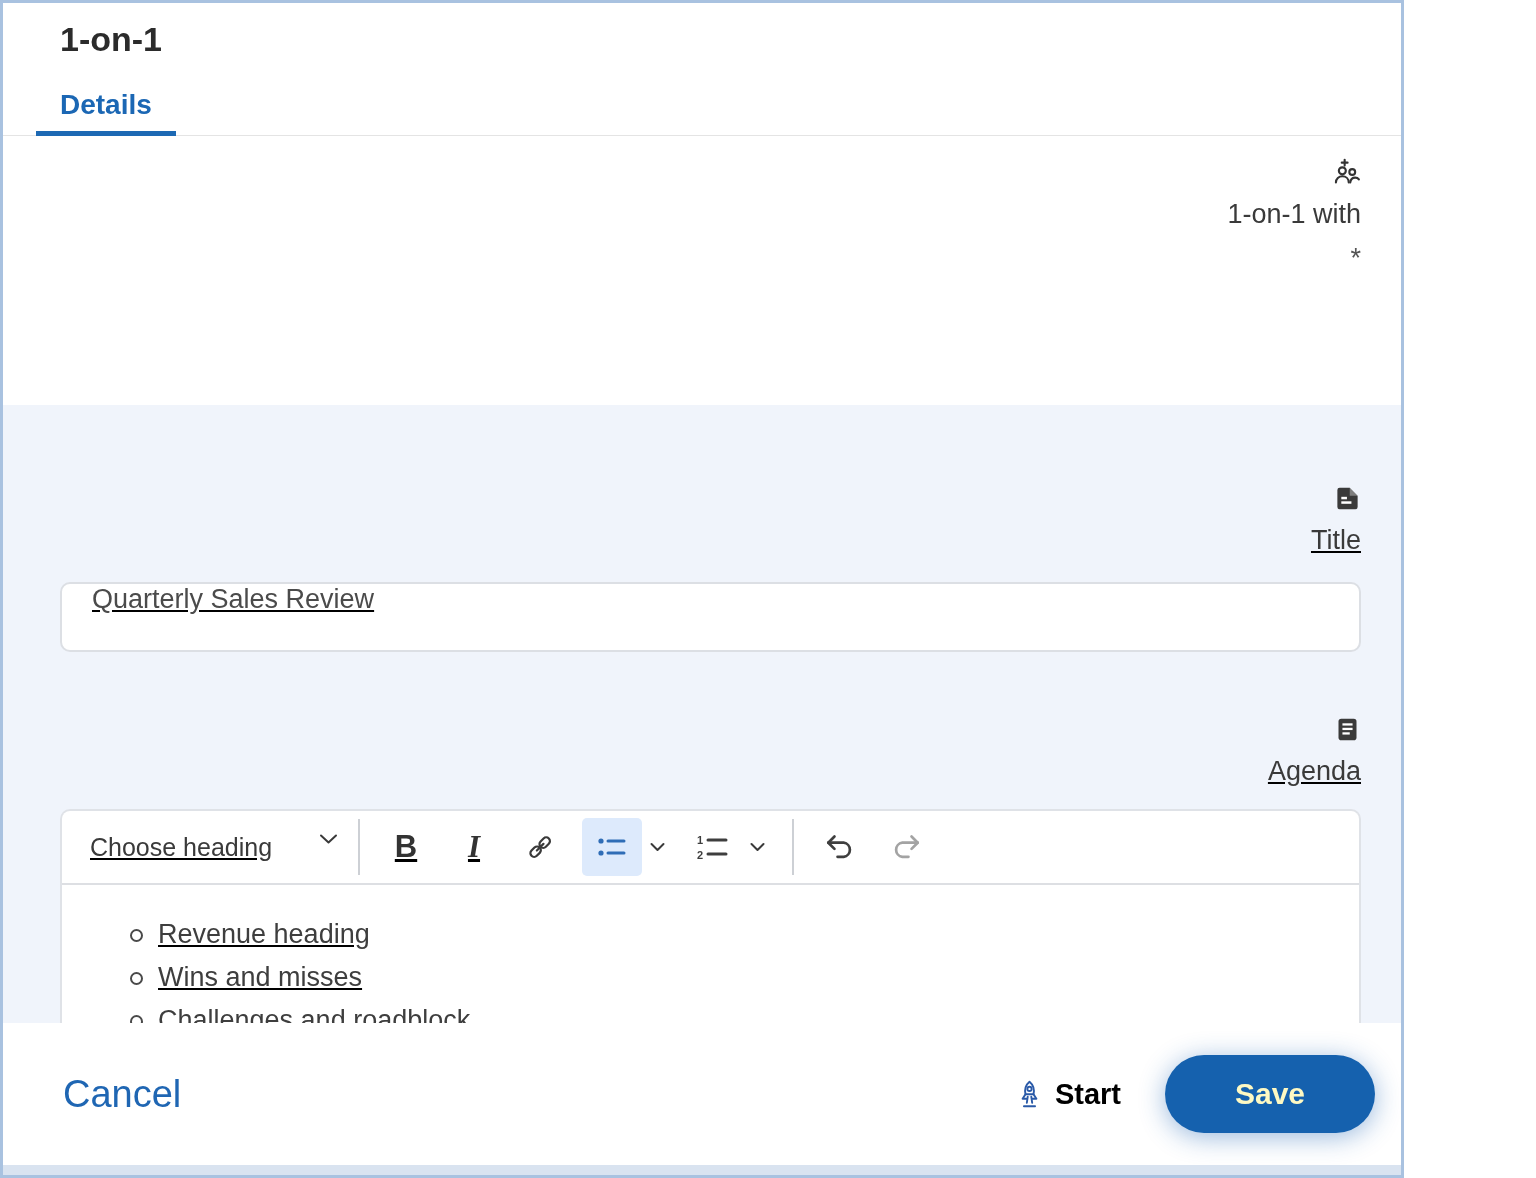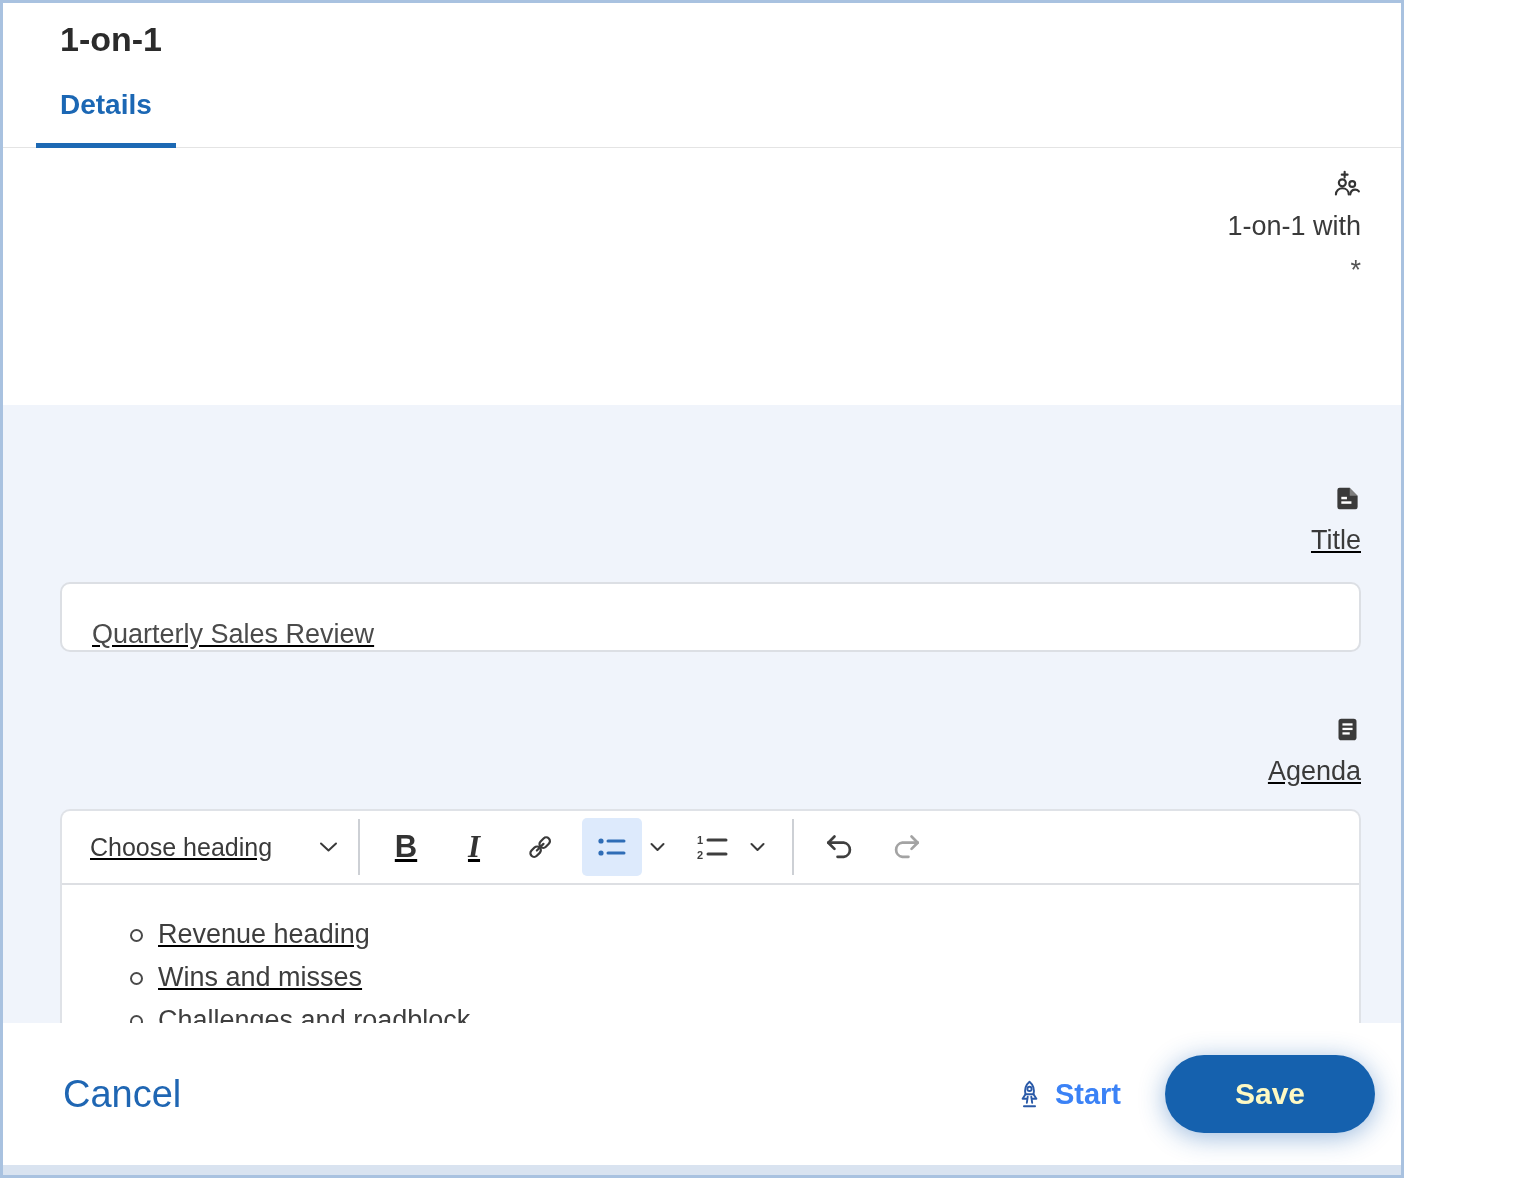--- a/index.html
+++ b/index.html
@@ -19,21 +19,21 @@
 
   .page-title { font-size:34px; font-weight:700; color:#2b2b2b; line-height:44px; margin-top:6px; }
 
   .tab-row {
     margin-top:28px;
     border-bottom:1px solid #e4e4e4;
     padding-left:33px;
   }
   .tab {
     display:inline-block;
-    padding:0 24px 22px 24px;
+    padding:0 24px 10px 24px;
     font-size:28px; font-weight:700; color:#1b67b4;
     border-bottom:5px solid #1d69b4;
     margin-bottom:-1px;
     cursor:pointer;
   }
 
   .field-label {
     display:flex; align-items:flex-end; gap:13px;
     margin-top:22px;
     font-size:27px; color:#3a3a3a;flex-direction:column;
@@ -80,21 +80,21 @@
     padding-top:80px;
     overflow:hidden;
     text-decoration:underline;
   }
   .input-box {
     margin-top:26px;
     height:70px;
     background:#fff;
     border:2px solid #dcdfe4;
     border-radius:10px;
-    display:flex; align-items:flex-end;
+    display:flex; align-items:flex-start;
     padding:0 30px;
     font-size:27px; color:#4b4b4b;
   }
   .agenda-label { margin-top:64px; }
 
   .editor {
     margin-top:22px;
     height:297px;
     background:#fff;
     border:2px solid #dfe2e7;
@@ -104,21 +104,21 @@
     position:relative;
   }
   .toolbar {
     height:74px;
     display:flex; align-items:center;
     padding:0 28px;
     border-bottom:2px solid #dddfe3;
   }
   .heading-select {
     width:248px;
-    display:flex; align-items:center; justify-content:space-between;
+    display:flex; align-items:flex-start; justify-content:space-between;
     font-size:25px; color:#3a3a3a;
     cursor:pointer;
   }
   .tb-divider { width:2px; height:56px; background:#cdd0d5; margin:0 20px; }
   .tb-btn {
     display:flex; align-items:center; justify-content:center;
     width:52px; height:58px;
     border-radius:5px; cursor:pointer;
     color:#333;
   }
@@ -149,21 +149,21 @@
   
   .footer {
     height:142px; background:#fff;
     display:flex; align-items:center;
     padding:0 26px 0 60px;
   }
   .cancel-link { font-size:38px; color:#1f66b3; cursor:pointer; }
   .footer-right { margin-left:auto; display:flex; align-items:center; gap:44px; }
   .start-btn {
     display:flex; align-items:center; gap:12px;
-    font-size:29px; font-weight:600; color:#3b82f6;
+    font-size:29px; font-weight:600; color:#000000;
     cursor:pointer;
   }
   .save-btn {
     width:210px; height:78px;
     border:none; border-radius:40px;
     background:#1561ae; color:#fef9c3;
     font-family:"Liberation Sans", sans-serif;
     font-size:30px; font-weight:700;
     cursor:pointer;
     box-shadow:0 4px 26px rgba(30,100,180,.45);

